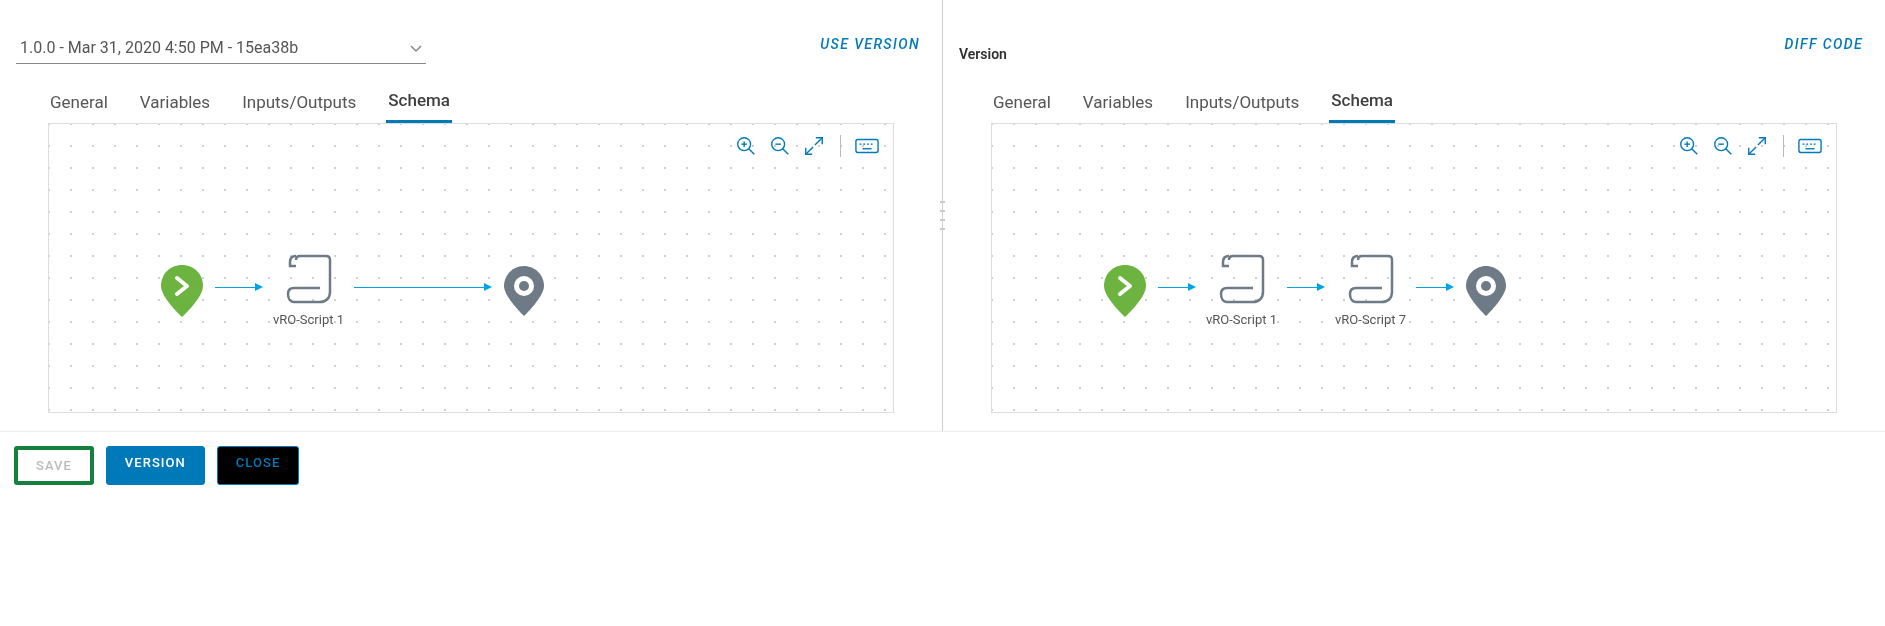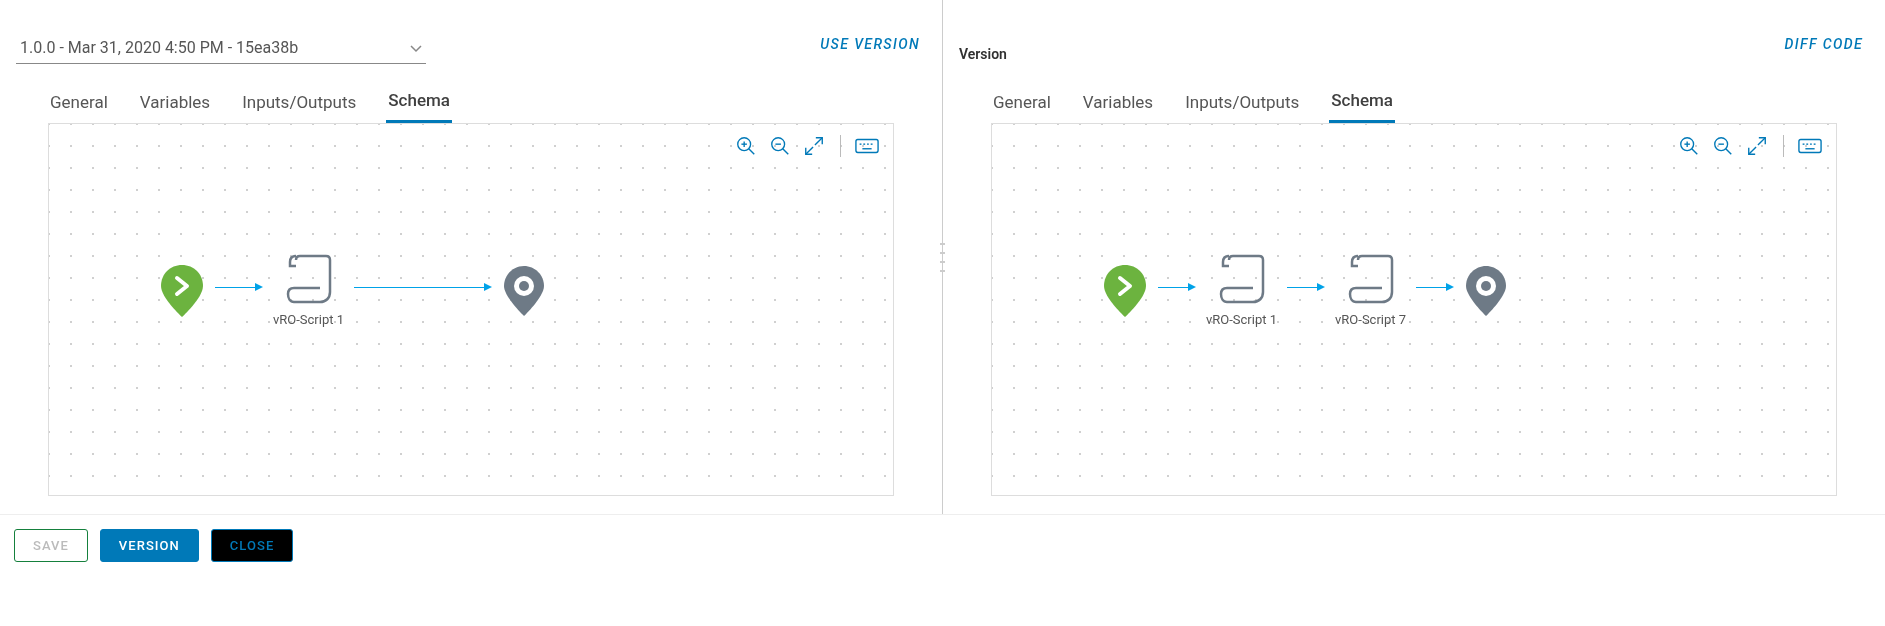--- a/index.html
+++ b/index.html
@@ -14,36 +14,36 @@
 .version-label { font-size: 14px; font-weight: 600; color: #313131; margin-bottom: 2px; }
 .version-select { display: flex; align-items: center; justify-content: space-between; border-bottom: 1px solid #888; padding: 6px 4px 6px 4px; font-size: 16px; color: #565656; cursor: pointer; max-width: 410px; margin-top: 41px; }
 .version-select .chev { color: #888; margin-left: 8px; }
 .header-action { color: #0079b8; font-size: 14px; font-weight: 500; letter-spacing: 0.1em; text-transform: uppercase; cursor: pointer; padding: 0 6px 12px 6px; white-space: nowrap; font-style: italic; }
 
 .tabs-row { display: flex; gap: 28px; padding: 20px 0 0 48px; border-bottom: 0; align-items: center; }
 .tab { font-size: 17px; color: #565656; padding: 6px 2px 10px 2px; cursor: pointer; }
 .tab.active { color: #404040; font-weight: 500; border-bottom: 3px solid #0079b8; }
 
 .canvas-wrap { padding: 0 48px 18px 48px; }
-.canvas { position: relative; border: 1px solid #ddd; background-color: #fff; background-image: radial-gradient(circle, #d0d0d0 1px, transparent 1px); background-size: 22px 22px; background-position: 11px 11px; height: 373px; overflow: hidden; }
+.canvas { position: relative; border: 1px solid #ddd; background-color: #fff; background-image: radial-gradient(circle, #d0d0d0 1px, transparent 1px); background-size: 22px 22px; background-position: 11px 11px; height: 290px; overflow: hidden; }
 .canvas-toolbar { position: absolute; top: 10px; right: 14px; display: flex; align-items: center; gap: 10px; }
 .tool-icon { color: #0079b8; cursor: pointer; display: inline-flex; align-items: center; justify-content: center; width: 24px; height: 24px; }
 .tool-sep { width: 1px; height: 22px; background: #bbb; margin: 0 4px; }
 
 .schema-row { position: absolute; top: 130px; left: 110px; display: flex; align-items: center; }
 .pane-right .schema-row { left: 110px; }
 .node { display: flex; flex-direction: column; align-items: center; }
 .node-label { font-size: 13px; color: #565656; margin-top: 8px; white-space: nowrap; }
 .arrow-wrap { display: flex; align-items: center; margin: 0 10px; height: 50px; align-self: flex-start; margin-top: 8px; }
 .arrow-line { height: 1px; background: #00a2e8; }
 .arrow-head { width: 0; height: 0; border-top: 4px solid transparent; border-bottom: 4px solid transparent; border-left: 8px solid #00a2e8; }
 
 .footer { border-top: 1px solid #eee; padding: 14px 14px; display: flex; gap: 12px; background: #fff; }
 .btn { font-size: 13px; font-weight: 500; letter-spacing: 0.08em; padding: 8px 18px; border-radius: 3px; cursor: pointer; text-transform: uppercase; }
-.btn-disabled { background: #fff; color: #bbb; border: 1px solid #15803d; cursor: default; }
+.btn-disabled { background: #fff; color: #bbb; border: 4px solid #15803d; cursor: default; }
 .btn-primary { background: #0079b8; color: #fff; border: 1px solid #0079b8; }
 .btn-outline { background: #000000; color: #0079b8; border: 1px solid #0079b8; }
 .drag-handle { position: absolute; top: 50%; left: -2px; width: 5px; height: 36px; transform: translateY(-50%); display: flex; flex-direction: column; justify-content: space-around; }
 .drag-handle span { display: block; height: 2px; background: #ccc; }
 </style>
 </head>
 <body>
 
 <div class="compare-container">
 

